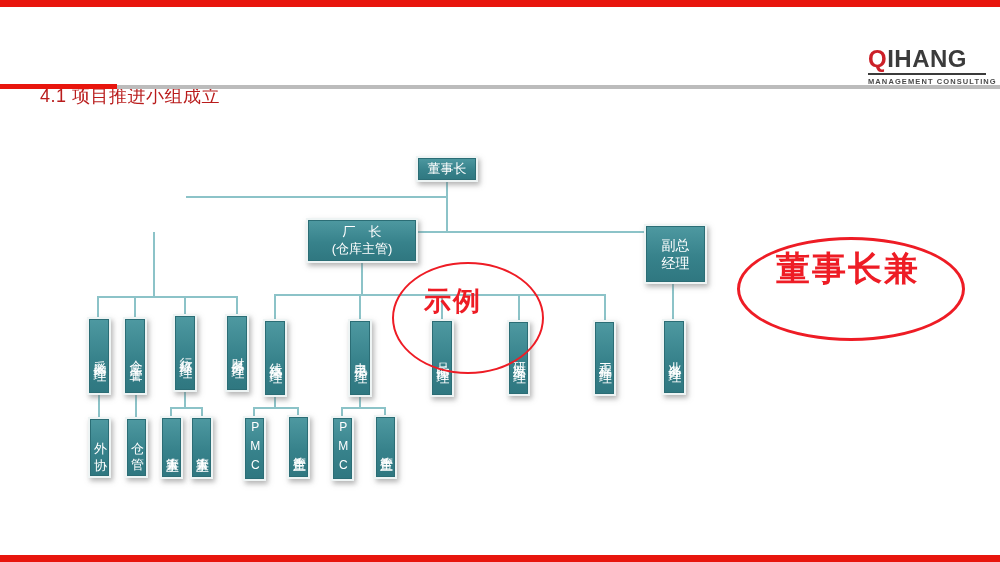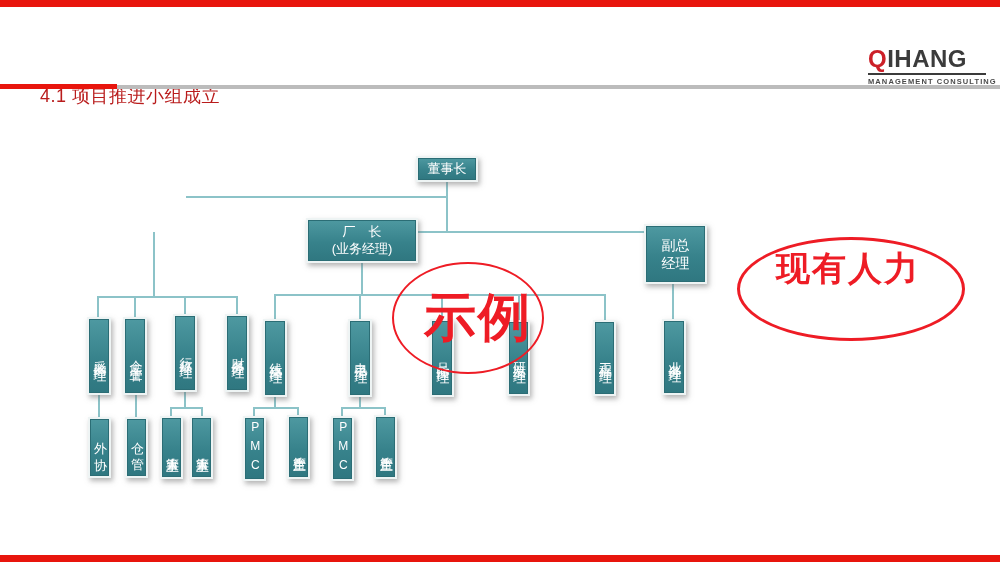--- a/index.html
+++ b/index.html
@@ -85,21 +85,21 @@
   <div class="cl" style="left:253px;top:407px;width:46px;height:2px;"></div>
   <div class="cl" style="left:253px;top:407px;width:2px;height:10px;"></div>
   <div class="cl" style="left:297px;top:407px;width:2px;height:9px;"></div>
   <div class="cl" style="left:359px;top:397px;width:2px;height:11px;"></div>
   <div class="cl" style="left:341px;top:407px;width:45px;height:2px;"></div>
   <div class="cl" style="left:341px;top:407px;width:2px;height:10px;"></div>
   <div class="cl" style="left:384px;top:407px;width:2px;height:9px;"></div>
 
   <div class="node hnode" style="left:416px;top:156px;width:62px;height:26px;">董事长</div>
   <div class="node hnode" style="left:306px;top:218px;width:112px;height:45px;">厂　长
-(业务经理)</div>
+(仓库主管)</div>
   <div class="node hnode" style="left:644px;top:224px;width:63px;height:60px;font-size:14px;">副总
 经理</div>
 
   <div class="node vnode" style="left:87px;top:317px;width:24px;height:78px;">采购经理</div>
   <div class="node vnode" style="left:123px;top:317px;width:24px;height:78px;">仓库主管</div>
   <div class="node vnode" style="left:173px;top:314px;width:24px;height:78px;">行政经理</div>
   <div class="node vnode" style="left:225px;top:314px;width:24px;height:78px;">财务经理</div>
   <div class="node vnode" style="left:263px;top:319px;width:24px;height:78px;">线束经理</div>
   <div class="node vnode" style="left:348px;top:319px;width:24px;height:78px;">电子经理</div>
   <div class="node vnode" style="left:430px;top:319px;width:24px;height:78px;">品质经理</div>
@@ -110,18 +110,18 @@
   <div class="node vnode spread" style="left:88px;top:417px;width:23px;height:61px;">外协</div>
   <div class="node vnode spread" style="left:125px;top:417px;width:23px;height:61px;">仓管</div>
   <div class="node vnode tight" style="left:160px;top:416px;width:23px;height:63px;">人事主管</div>
   <div class="node vnode tight" style="left:190px;top:416px;width:23px;height:63px;">人事主管</div>
   <div class="node vnode latin" style="left:243px;top:416px;width:23px;height:65px;">PMC</div>
   <div class="node vnode tight" style="left:287px;top:415px;width:23px;height:64px;">生产主管</div>
   <div class="node vnode latin" style="left:331px;top:416px;width:23px;height:65px;">PMC</div>
   <div class="node vnode tight" style="left:374px;top:415px;width:23px;height:64px;">生产主管</div>
 
   <div class="red-ellipse" style="left:392px;top:262px;width:152px;height:112px;border-width:2px;"></div>
-  <div class="red-text" style="left:424px;top:283px;font-size:52px;letter-spacing:2px;">示例</div>
+  <div class="red-text" style="left:424px;top:283px;font-size:27px;letter-spacing:2px;">示例</div>
 
   <div class="red-ellipse" style="left:737px;top:237px;width:228px;height:104px;border-width:3px;"></div>
-  <div class="red-text" style="left:776px;top:246px;font-size:34px;letter-spacing:2px;">现有人力</div>
+  <div class="red-text" style="left:776px;top:246px;font-size:34px;letter-spacing:2px;">董事长兼</div>
 
 </div>
 
 </body></html>

